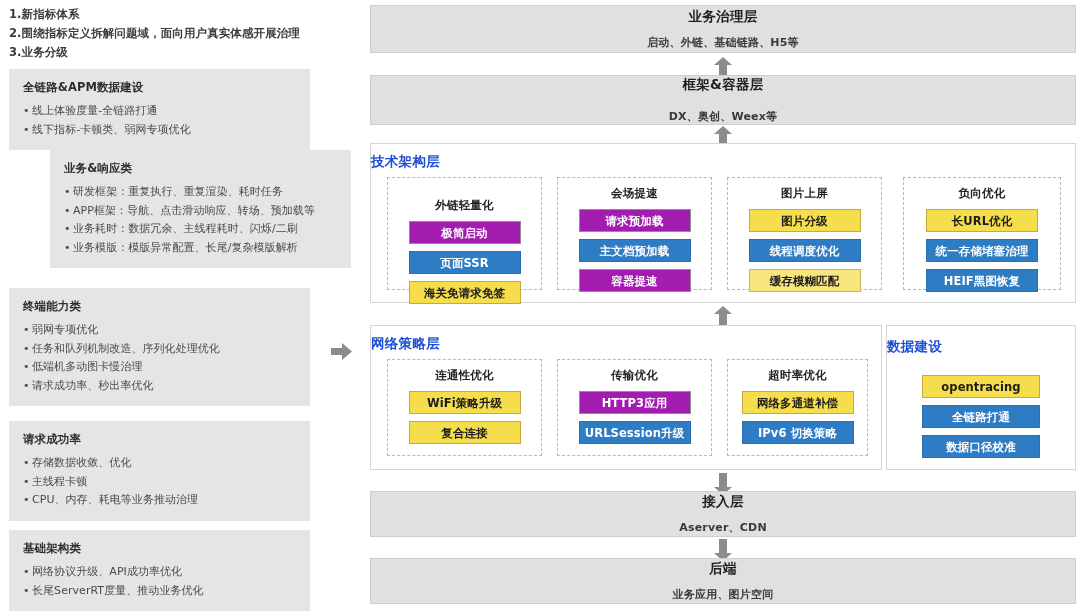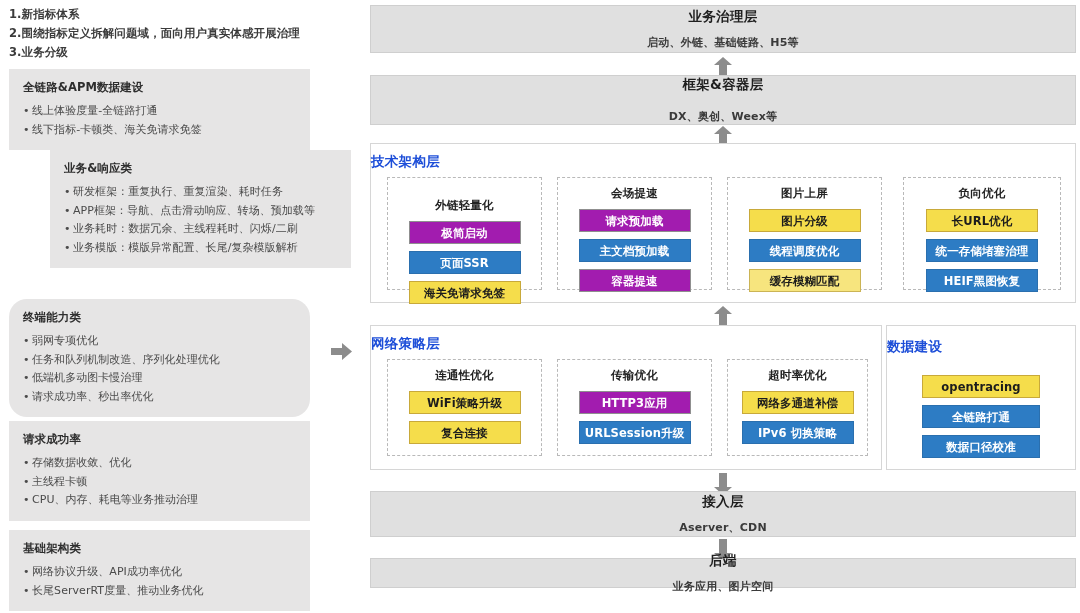--- a/index.html
+++ b/index.html
@@ -174,32 +174,32 @@
 
   <div id="intro-list">
     <div class="intro-line">1.新指标体系</div>
     <div class="intro-line">2.围绕指标定义拆解问题域，面向用户真实体感开展治理</div>
     <div class="intro-line">3.业务分级</div>
   </div>
 
   <div class="gray-card" style="top:69px;">
     <div class="card-title">全链路&amp;APM数据建设</div>
     <div class="card-bullet">线上体验度量-全链路打通</div>
-    <div class="card-bullet">线下指标-卡顿类、海关免请求免签</div>
+    <div class="card-bullet">线下指标-卡顿类、弱网专项优化</div>
   </div>
 
   <div class="gray-card" style="top:150px;margin-left:41px;">
     <div class="card-title">业务&amp;响应类</div>
     <div class="card-bullet">研发框架：重复执行、重复渲染、耗时任务</div>
     <div class="card-bullet">APP框架：导航、点击滑动响应、转场、预加载等</div>
     <div class="card-bullet">业务耗时：数据冗余、主线程耗时、闪烁/二刷</div>
     <div class="card-bullet">业务模版：模版异常配置、长尾/复杂模版解析</div>
   </div>
 
-  <div class="gray-card" style="top:299px;border-radius:18px;">
+  <div class="gray-card" style="top:288px;">
     <div class="card-title">终端能力类</div>
     <div class="card-bullet">弱网专项优化</div>
     <div class="card-bullet">任务和队列机制改造、序列化处理优化</div>
     <div class="card-bullet">低端机多动图卡慢治理</div>
     <div class="card-bullet">请求成功率、秒出率优化</div>
   </div>
 
   <div class="gray-card" style="top:421px;">
     <div class="card-title">请求成功率</div>
     <div class="card-bullet">存储数据收敛、优化</div>
@@ -337,18 +337,18 @@
     <div class="band-title">接入层</div>
     <div class="band-sub">Aserver、CDN</div>
   </div>
 
   <div class="vconn" style="left:344px; top:539px;">
     <svg width="18" height="22" viewBox="0 0 18 22">
       <polygon points="5,0 5,14 0,14 9,22 18,14 13,14 13,0" fill="#8c8c8c"></polygon>
     </svg>
   </div>
 
-  <div class="band" style="top:558px; height:30px;">
+  <div class="band" style="top:558px; height:46px;">
     <div class="band-title">后端</div>
     <div class="band-sub">业务应用、图片空间</div>
   </div>
 
 </div>
 
 </body></html>

